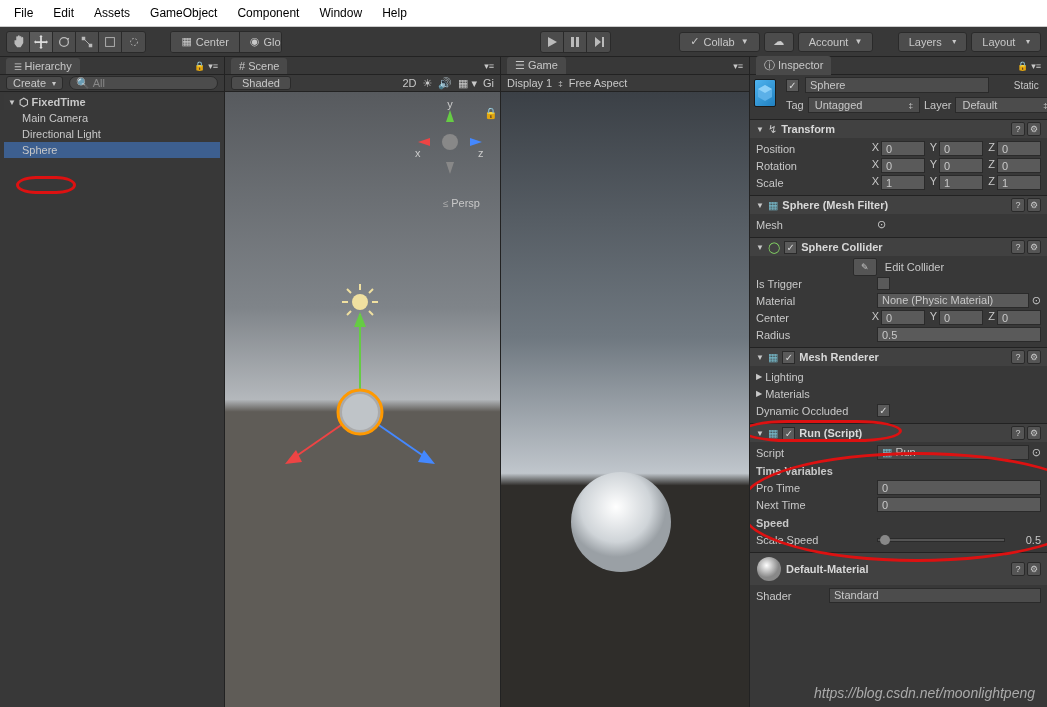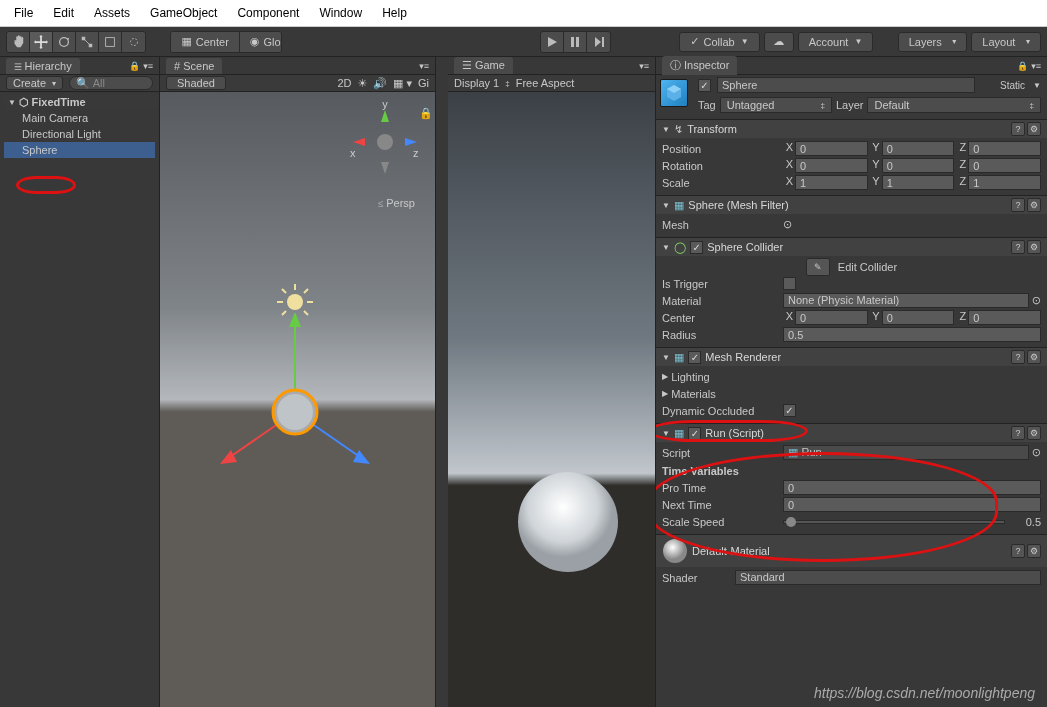--- a/index.html
+++ b/index.html
@@ -17,44 +17,44 @@
 .dropdown-arrow { font-size: 8px; margin-left: 2px; }
 
 .main { display: flex; height: calc(100% - 57px); }
 
 .panel { display: flex; flex-direction: column; background: #383838; border-right: 1px solid #222; }
 .panel-tab { height: 18px; background: #383838; border-bottom: 1px solid #222; display: flex; align-items: center; padding: 0 6px; gap: 4px; position: relative; }
 .panel-tab .tab-label { padding: 2px 8px; background: #494949; border-top-left-radius: 3px; border-top-right-radius: 3px; }
 .panel-subbar { height: 17px; background: #3a3a3a; border-bottom: 1px solid #222; display: flex; align-items: center; padding: 0 6px; gap: 6px; font-size: 10px; }
 .panel-body { flex: 1; overflow: hidden; position: relative; }
 
-.hierarchy { width: 160px; }
+.hierarchy { width: 225px; }
 .hier-root { padding: 2px 4px; }
 .hier-item { height: 16px; display: flex; align-items: center; padding-left: 4px; gap: 3px; }
 .hier-item.sel { background: #3d5f8f; }
 .hier-child { padding-left: 18px; }
 .hier-item.scene { color: #b8b8b8; font-weight: bold; }
 
 .scene { width: 276px; background: #393939; }
 .scene-view { flex: 1; position: relative; background: linear-gradient(to bottom, #575a5e 0%, #7f8489 35%, #b4b8bc 50%, #5f5c57 52%, #5f5c57 100%); overflow: hidden; }
 
-.game { width: 220px; padding-left: 12px; }
+.game { width: 249px; }
 .game-view { flex: 1; background: linear-gradient(to bottom, #3b4046 0%, #6f7880 40%, #c0c6cc 62%, #2f2d2a 64%, #2f2d2a 100%); position: relative; }
 
 .inspector { flex: 1; min-width: 0; }
 .insp-body { flex: 1; background: #383838; overflow-y: auto; padding-bottom: 10px; }
 .insp-cube { width: 28px; height: 28px; background: linear-gradient(135deg,#4fb4f0,#2080c0); border: 1px solid #1a1a1a; border-radius: 2px; margin: 4px; display: flex; align-items: center; justify-content: center; }
 .insp-name-row { display: flex; align-items: center; gap: 6px; padding: 2px 6px; }
 .insp-name-row input[type=text] { flex: 1; background: #4c4c4c; border: 1px solid #2a2a2a; height: 16px; color: #c8c8c8; padding: 0 4px; }
 .insp-tag-row { display: flex; align-items: center; gap: 4px; padding: 2px 6px 6px; }
 .insp-tag-row .dd { background: #4c4c4c; border: 1px solid #2a2a2a; height: 16px; padding: 0 6px; display: flex; align-items: center; justify-content: space-between; min-width: 90px; font-size: 10px; gap: 44px; }
 
 .component { border-top: 1px solid #222; }
 .comp-head { height: 18px; background: #414141; display: flex; align-items: center; padding: 0 6px; gap: 4px; }
-.comp-head .title { font-weight: normal; color: #d8d8d8; }
+.comp-head .title { font-weight: bold; color: #d8d8d8; }
 .comp-head .right { margin-left: auto; display: flex; gap: 2px; }
 .mini-icon { width: 14px; height: 14px; background: #555; border: 1px solid #2a2a2a; border-radius: 2px; display: flex; align-items: center; justify-content: center; font-size: 9px; }
 .comp-body { padding: 2px 6px 4px; }
 .prop-row { display: flex; align-items: center; height: 17px; gap: 3px; }
 .prop-label { width: 118px; font-size: 11px; }
 .prop-row input[type=text], .prop-row .textval { background: #5a5a5a; border: 1px solid #2a2a2a; height: 15px; color: #c8c8c8; padding: 0 4px; flex: 1; min-width: 0; font-size: 11px; }
 .prop-xyz { display: flex; gap: 2px; flex: 1; }
 .prop-xyz span.axis { width: 10px; text-align: right; }
 .prop-xyz input { width: 44px; flex: 0 0 auto; }
 .section-title { font-weight: bold; color: #c8c8c8; padding: 4px 0 2px; }
@@ -473,20 +473,21 @@
           </div>
           <div class="section-title">Time Variables</div>
           <div class="prop-row">
               <div class="prop-label">Pro Time</div>
             <input type="text" value="0" style="">
           </div>
           <div class="prop-row">
               <div class="prop-label">Next Time</div>
             <input type="text" value="0" style="">
           </div>
+          <div class="section-title">Speed</div>
           <div class="prop-row">
               <div class="prop-label">Scale Speed</div>
             <div class="slider-row">
               <div class="slider-track">
                   <div class="slider-knob"></div>
                 </div>
               <span style="width:30px;text-align:right">0.5</span>
             </div>
           </div>
         </div>

